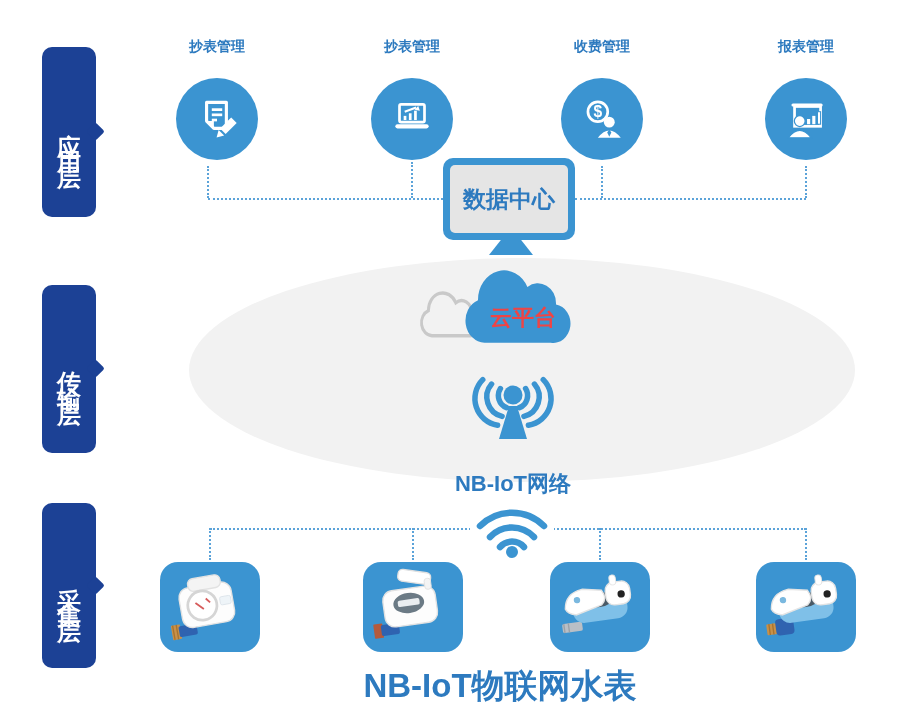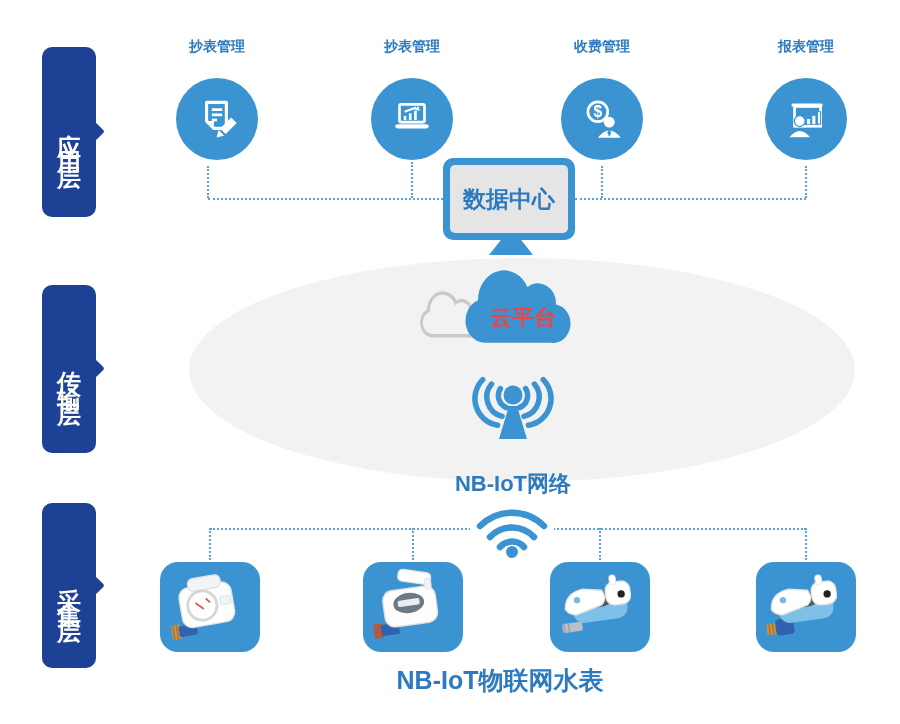--- a/index.html
+++ b/index.html
@@ -69,21 +69,21 @@
   .network-label{position:absolute;left:428px;top:446px;width:170px;text-align:center;
     color:var(--text-blue);font-size:22px;font-weight:bold;z-index:3;margin-top:23px;}
 
   
   .wifi-back{position:absolute;left:470px;top:496px;width:84px;height:64px;background:#fff;z-index:2;}
   .wifi{position:absolute;left:0;top:0;width:84px;height:64px;}
   .meter-box{position:absolute;top:562px;width:100px;height:90px;border-radius:18px;
     background:var(--primary);display:flex;align-items:center;justify-content:center;}
   .mb1{left:160px;} .mb2{left:363px;} .mb3{left:550px;} .mb4{left:756px;}
   .caption{position:absolute;left:330px;top:664px;width:340px;text-align:center;
-    color:var(--text-blue);font-size:25px;font-weight:bold;}
+    color:var(--text-blue);font-size:33px;font-weight:bold;}
 </style>
 </head>
 <body>
 
 <div class="canvas">
 
   <div class="layer-tab tab-app">
     <span class="tab-text">应用层</span>
     <span class="tab-notch"></span>
   </div>

